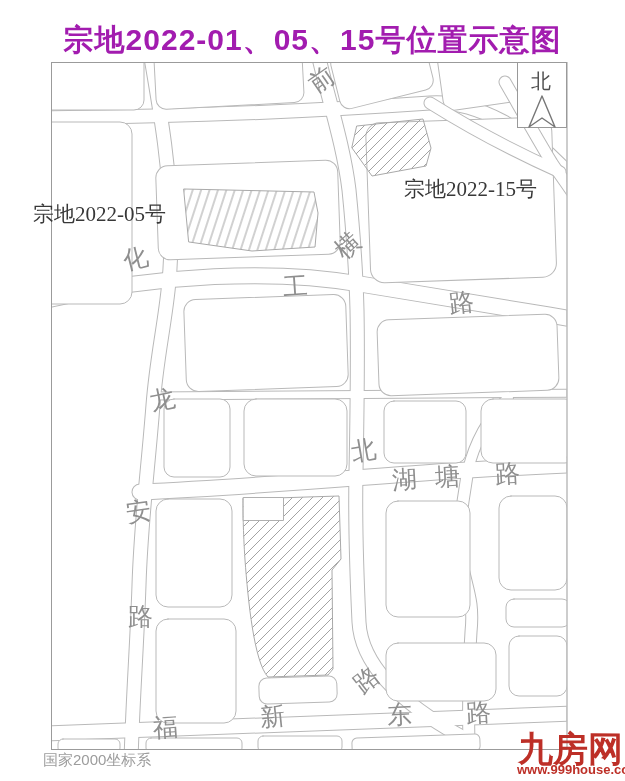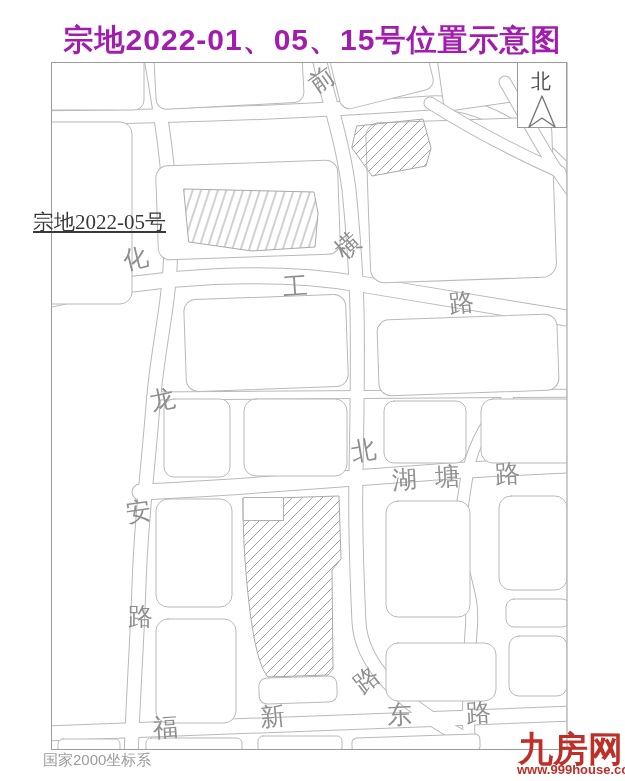--- a/index.html
+++ b/index.html
@@ -146,21 +146,22 @@
       <path d="M542,96 L529,127 L542,118 L555,127 Z" fill="#ffffff" stroke="#777" stroke-width="1.4" stroke-linejoin="round"></path>
     </g>
 
     <rect x="51.5" y="62.5" width="515.5" height="687" fill="none" stroke="#9b9b9b" stroke-width="1"></rect>
   </svg>
 
   <div id="title" class="abs">宗地2022-01、05、15号位置示意图</div>
 
   <div id="north-label" class="abs" style="left:531px;top:68px;">北</div>
 
-  <div class="abs parcel-label" style="left:33px;top:208px;text-decoration:underline;">宗地2022-05号</div>
+  <div class="abs parcel-label" style="left:33px;top:200px;">宗地2022-05号</div>
+  <div class="abs parcel-label" style="left:404px;top:175px;">宗地2022-15号</div>
 
   <div class="abs rc" style="left:308px;top:66px;transform:rotate(-35deg);">前</div>
   <div class="abs rc" style="left:334px;top:232px;transform:rotate(-42deg);">横</div>
   <div class="abs rc" style="left:448px;top:289px;transform:rotate(-6deg);">路</div>
   <div class="abs rc" style="left:122px;top:245px;transform:rotate(-14deg);">化</div>
   <div class="abs rc" style="left:282px;top:273px;transform:rotate(-4deg);">工</div>
   <div class="abs rc" style="left:149px;top:386px;transform:rotate(-12deg);">龙</div>
   <div class="abs rc" style="left:350px;top:437px;transform:rotate(-10deg);">北</div>
   <div class="abs rc" style="left:391px;top:466px;transform:rotate(-3deg);">湖</div>
   <div class="abs rc" style="left:434px;top:463px;transform:rotate(-3deg);">塘</div>

